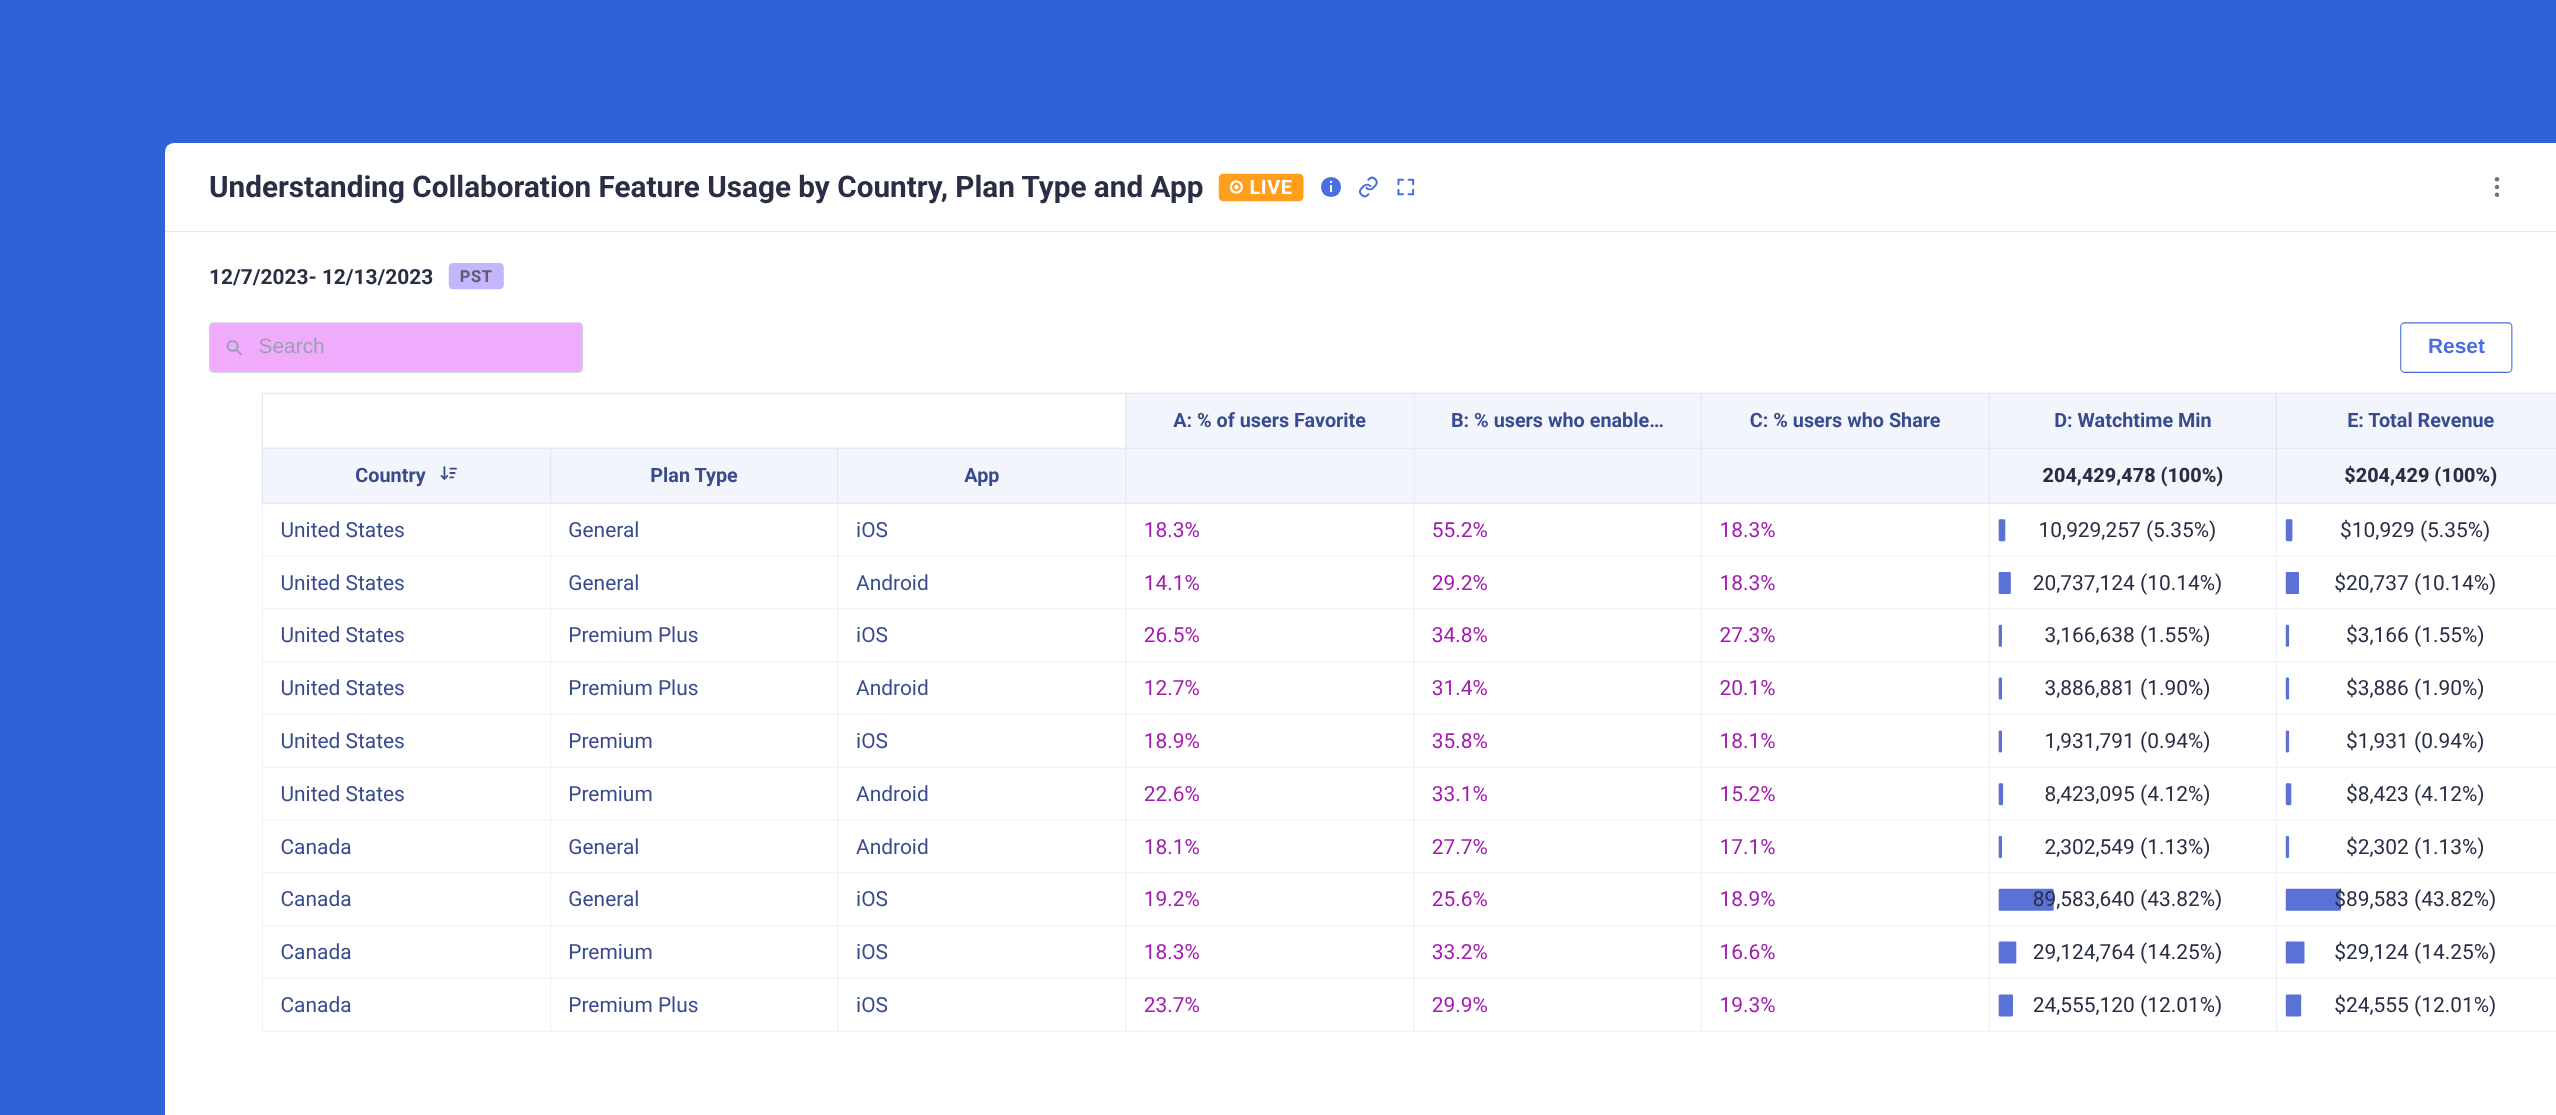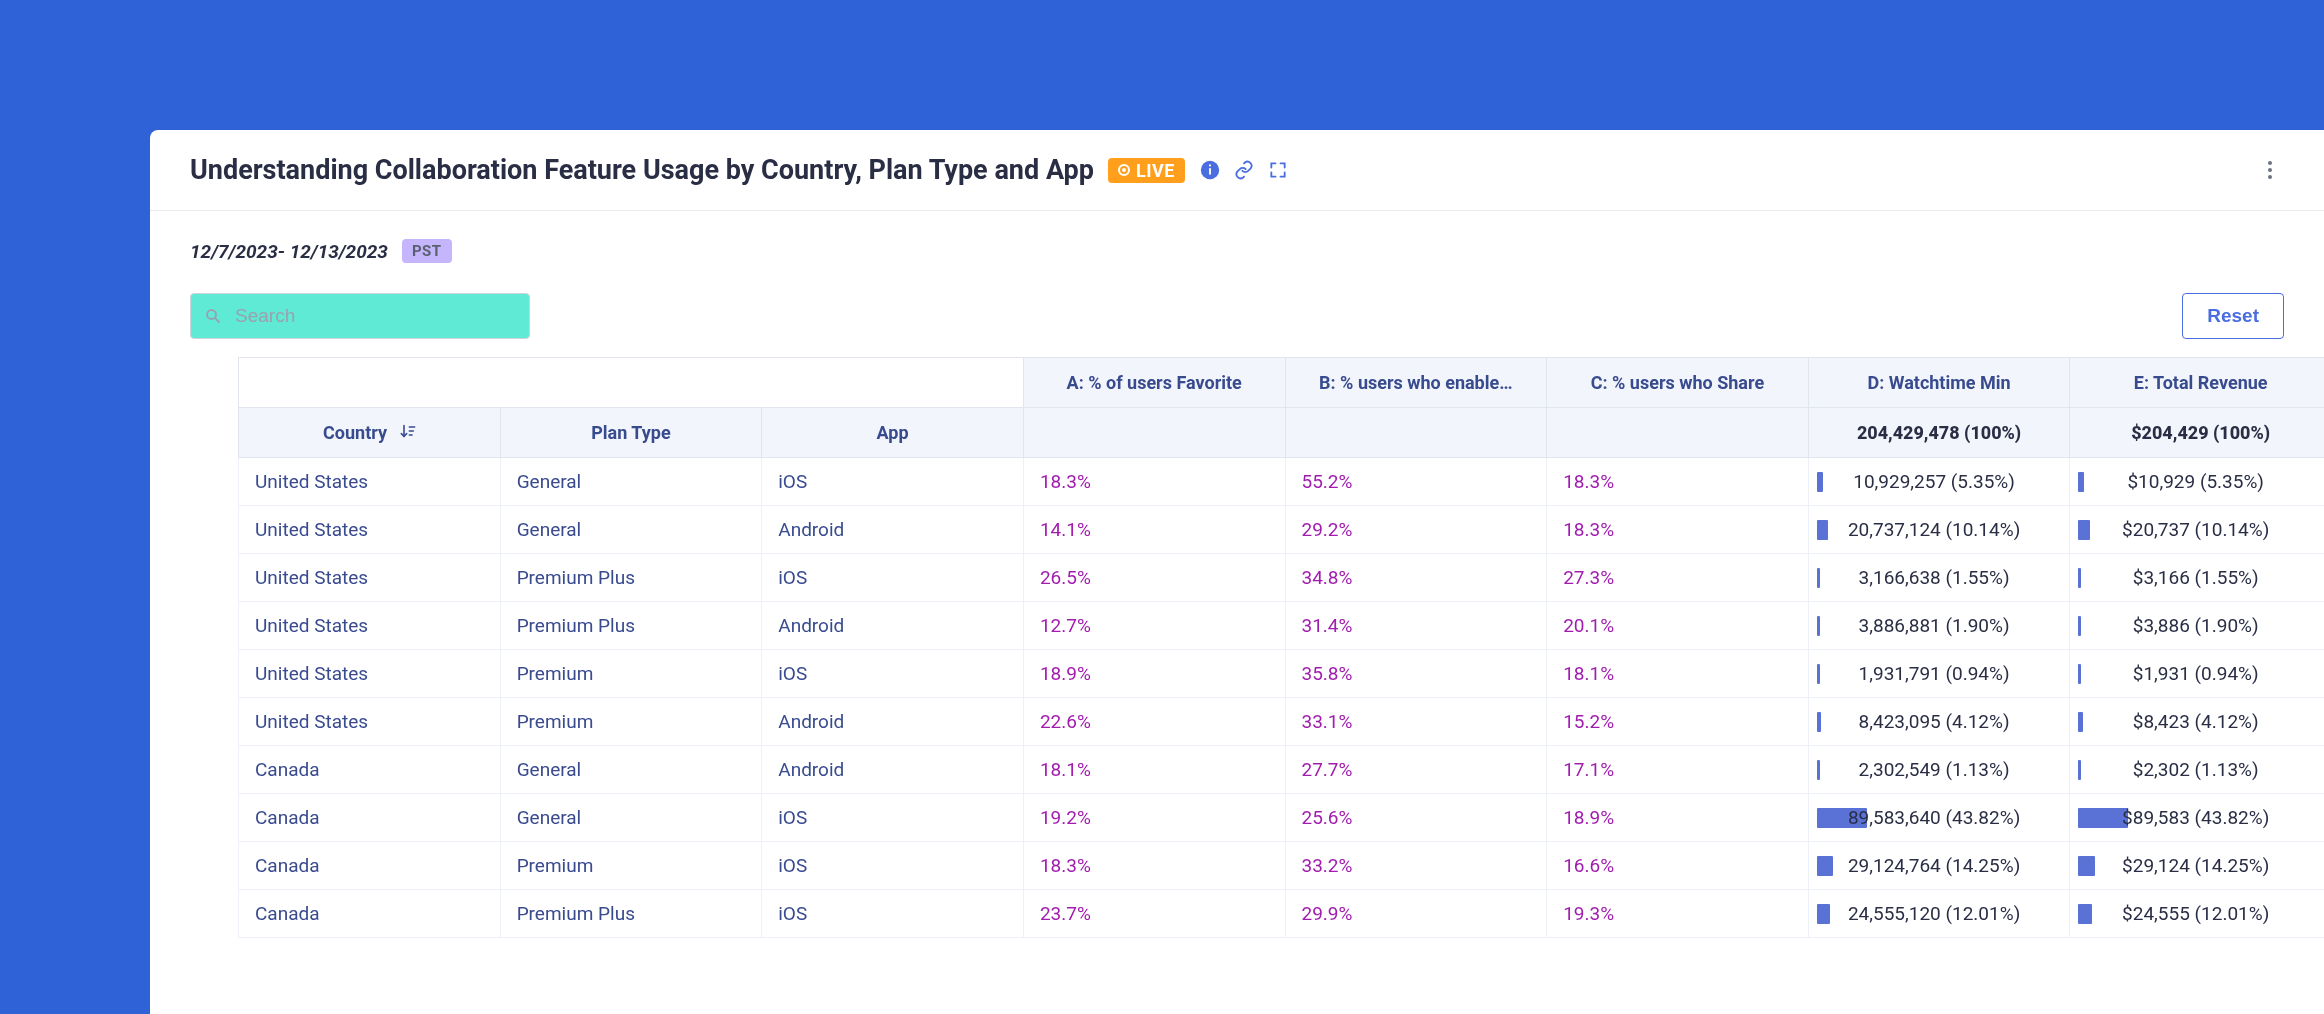--- a/index.html
+++ b/index.html
@@ -68,21 +68,21 @@
     cursor:pointer;
   }
   
   .subbar {
     padding: 28px 40px 0 40px;
   }
   .daterange {
     display: flex; align-items: center; gap: 14px;
   }
   .daterange-text {
-    font-size: 19px; font-weight: 700; color: #2a2e45; font-style: italic;
+    font-size: 19px; font-weight: 700; color: #2a2e45;
   }
   .tz-badge {
     background: #c4b5fd;
     color: #5a6070;
     font-weight: 700;
     font-size: 15px;
     padding: 3px 10px;
     border-radius: 4px;
     letter-spacing: 0.5px;
   }
@@ -96,21 +96,21 @@
     width: 340px;
   }
   .search-input {
     width: 100%;
     height: 46px;
     border: 1px solid #cfd4de;
     border-radius: 4px;
     padding: 0 14px 0 44px;
     font-size: 19px;
     color: #2a2e45;
-    background:#5eead4;
+    background:#f0abfc;
   }
   .search-input::placeholder { color: #9aa1b1; }
   .search-icon {
     position:absolute; left:14px; top:50%; transform:translateY(-50%);
     width:18px; height:18px; color:#9aa1b1;
   }
   .reset-btn {
     height: 46px;
     padding: 0 24px;
     border: 1.5px solid #4a6ee0;

